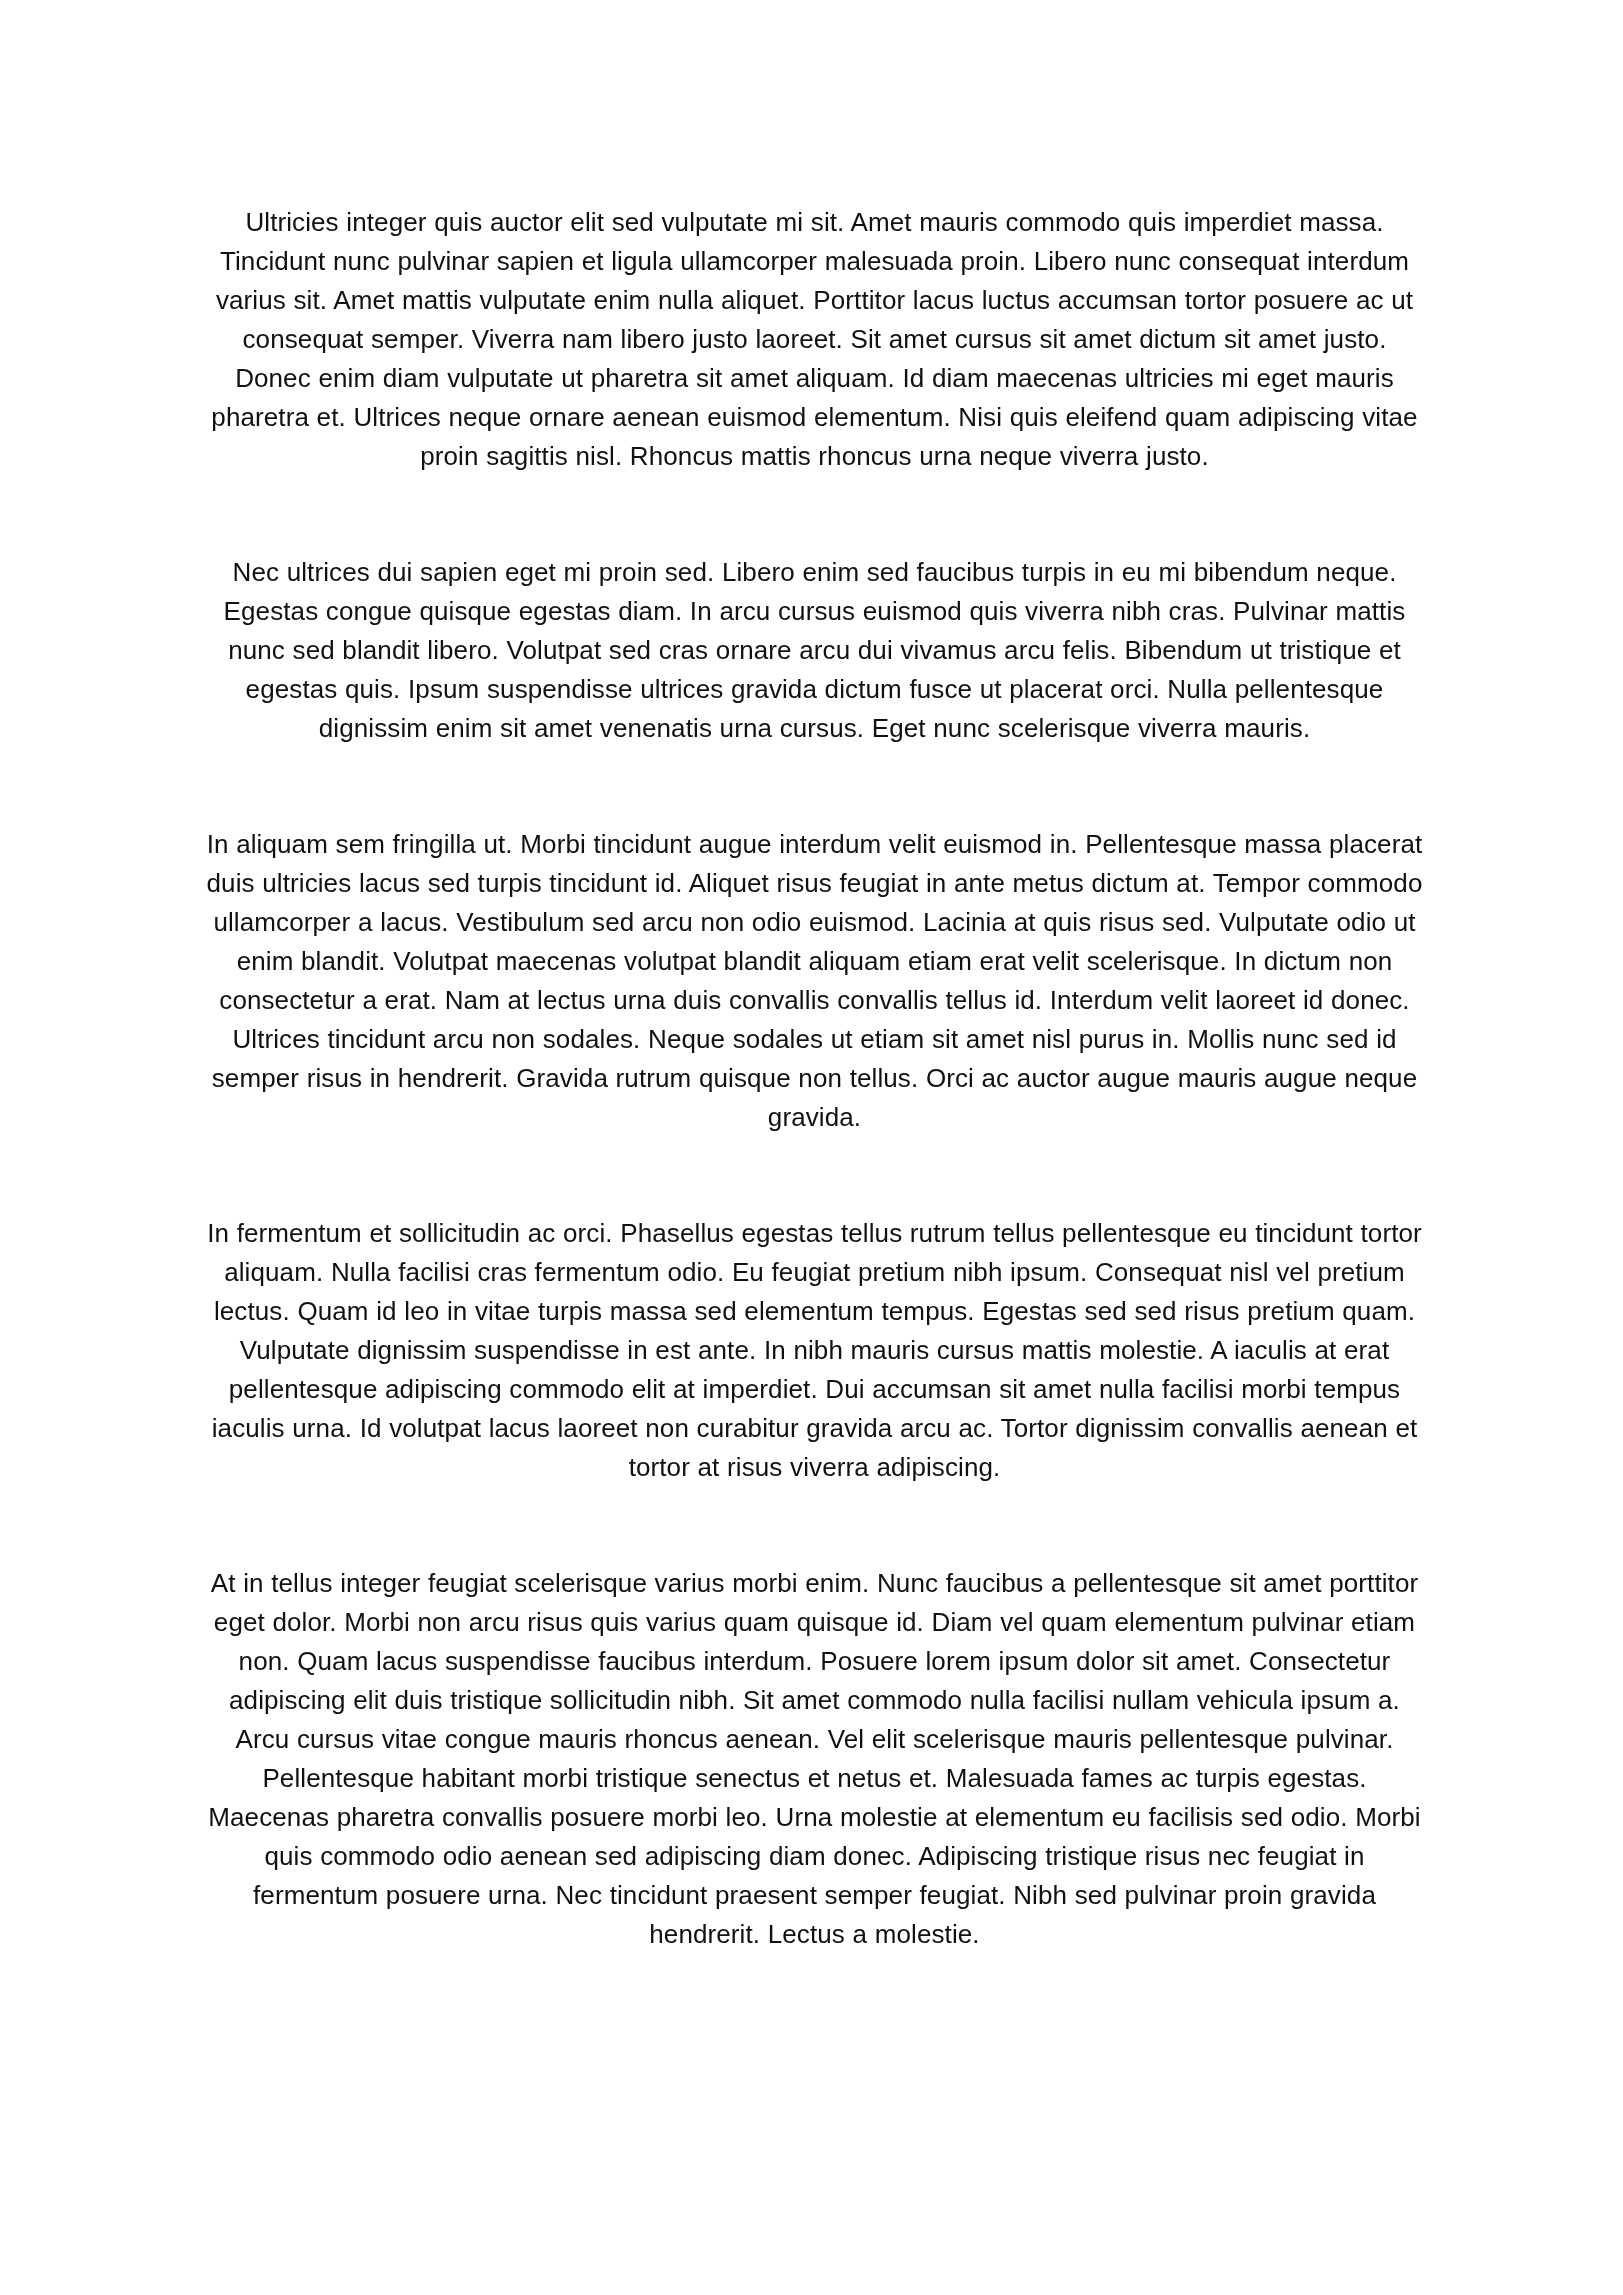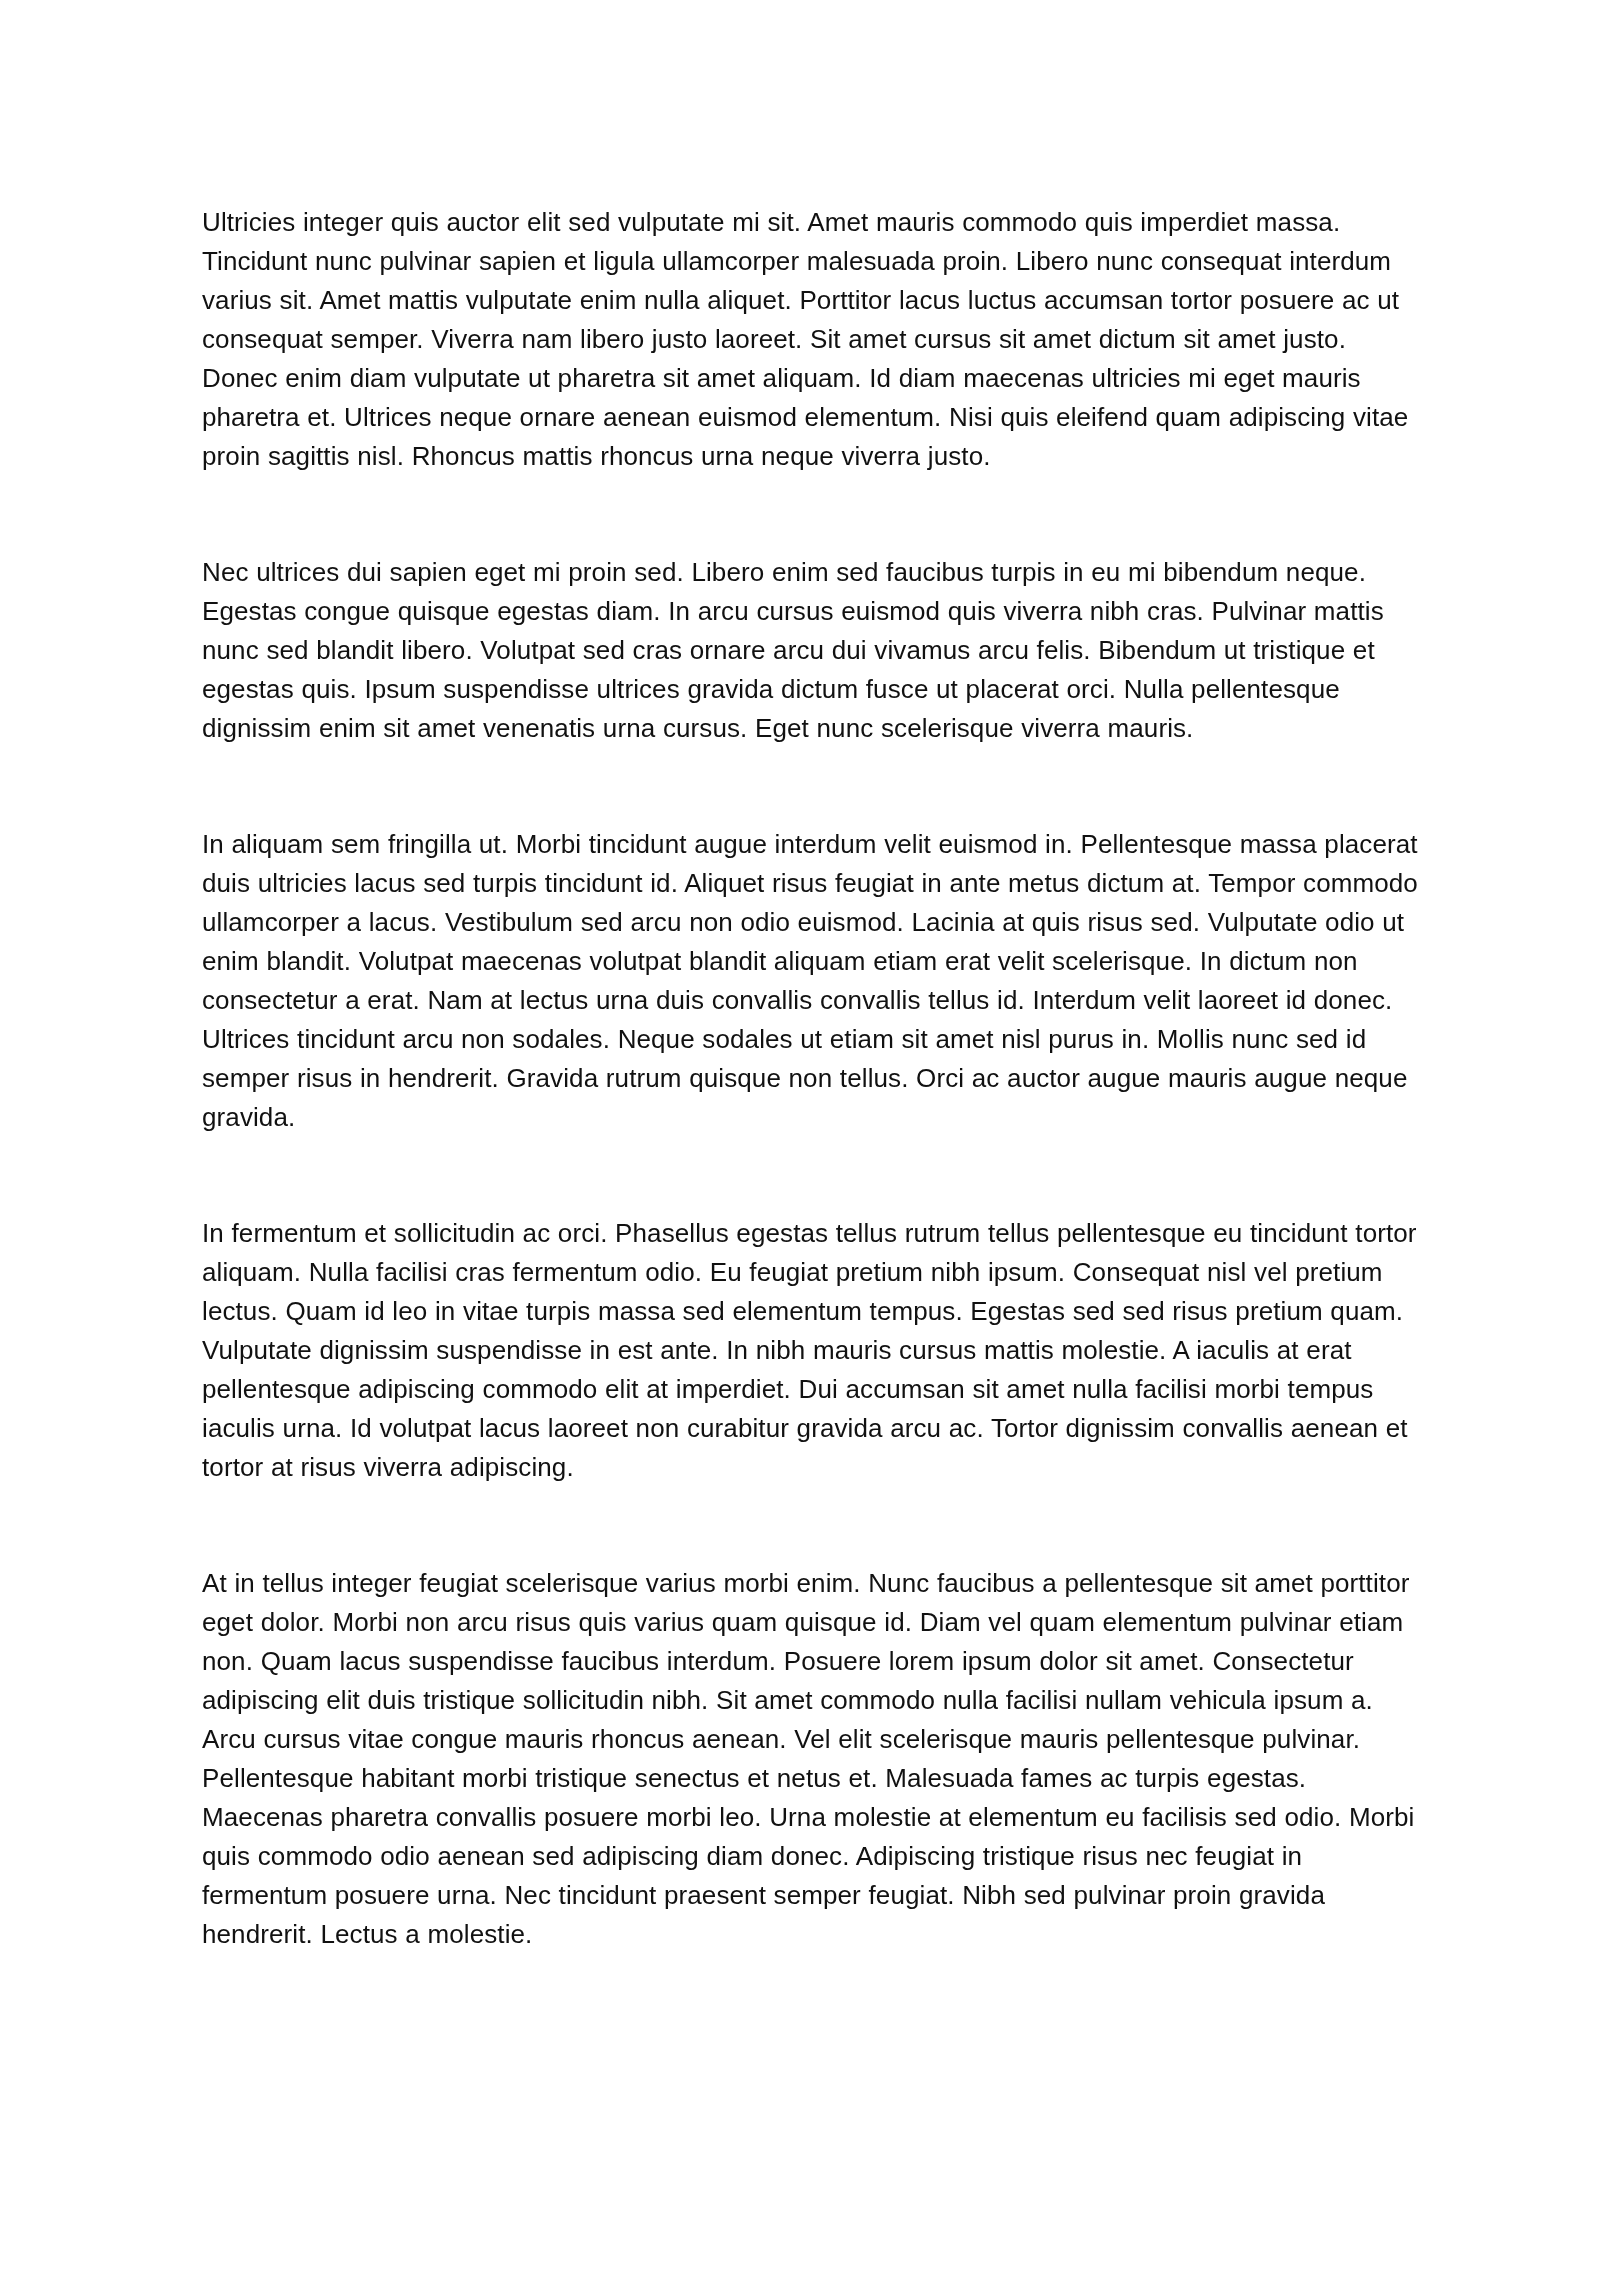--- a/index.html
+++ b/index.html
@@ -16,21 +16,21 @@
     padding: 203px 196px 0 202px;
     font-family: "Liberation Sans", sans-serif;
     color: #111111;
     overflow: hidden;
   }
   .doc-body p {
     margin: 0 0 77px 0;
     font-size: 26px;
     line-height: 1.5;
     font-weight: 400;
-    text-align: left;
+    text-align: center;
     letter-spacing: 0.1px;
     word-spacing: 0.3px;
   }
 </style>
 </head>
 <body>
 
 <div class="page">
   <div class="doc-body">
     <p>Ultricies integer quis auctor elit sed vulputate mi sit. Amet mauris commodo quis imperdiet massa. Tincidunt nunc pulvinar sapien et ligula ullamcorper malesuada proin. Libero nunc consequat interdum varius sit. Amet mattis vulputate enim nulla aliquet. Porttitor lacus luctus accumsan tortor posuere ac ut consequat semper. Viverra nam libero justo laoreet. Sit amet cursus sit amet dictum sit amet justo. Donec enim diam vulputate ut pharetra sit amet aliquam. Id diam maecenas ultricies mi eget mauris pharetra et. Ultrices neque ornare aenean euismod elementum. Nisi quis eleifend quam adipiscing vitae proin sagittis nisl. Rhoncus mattis rhoncus urna neque viverra justo.</p>

